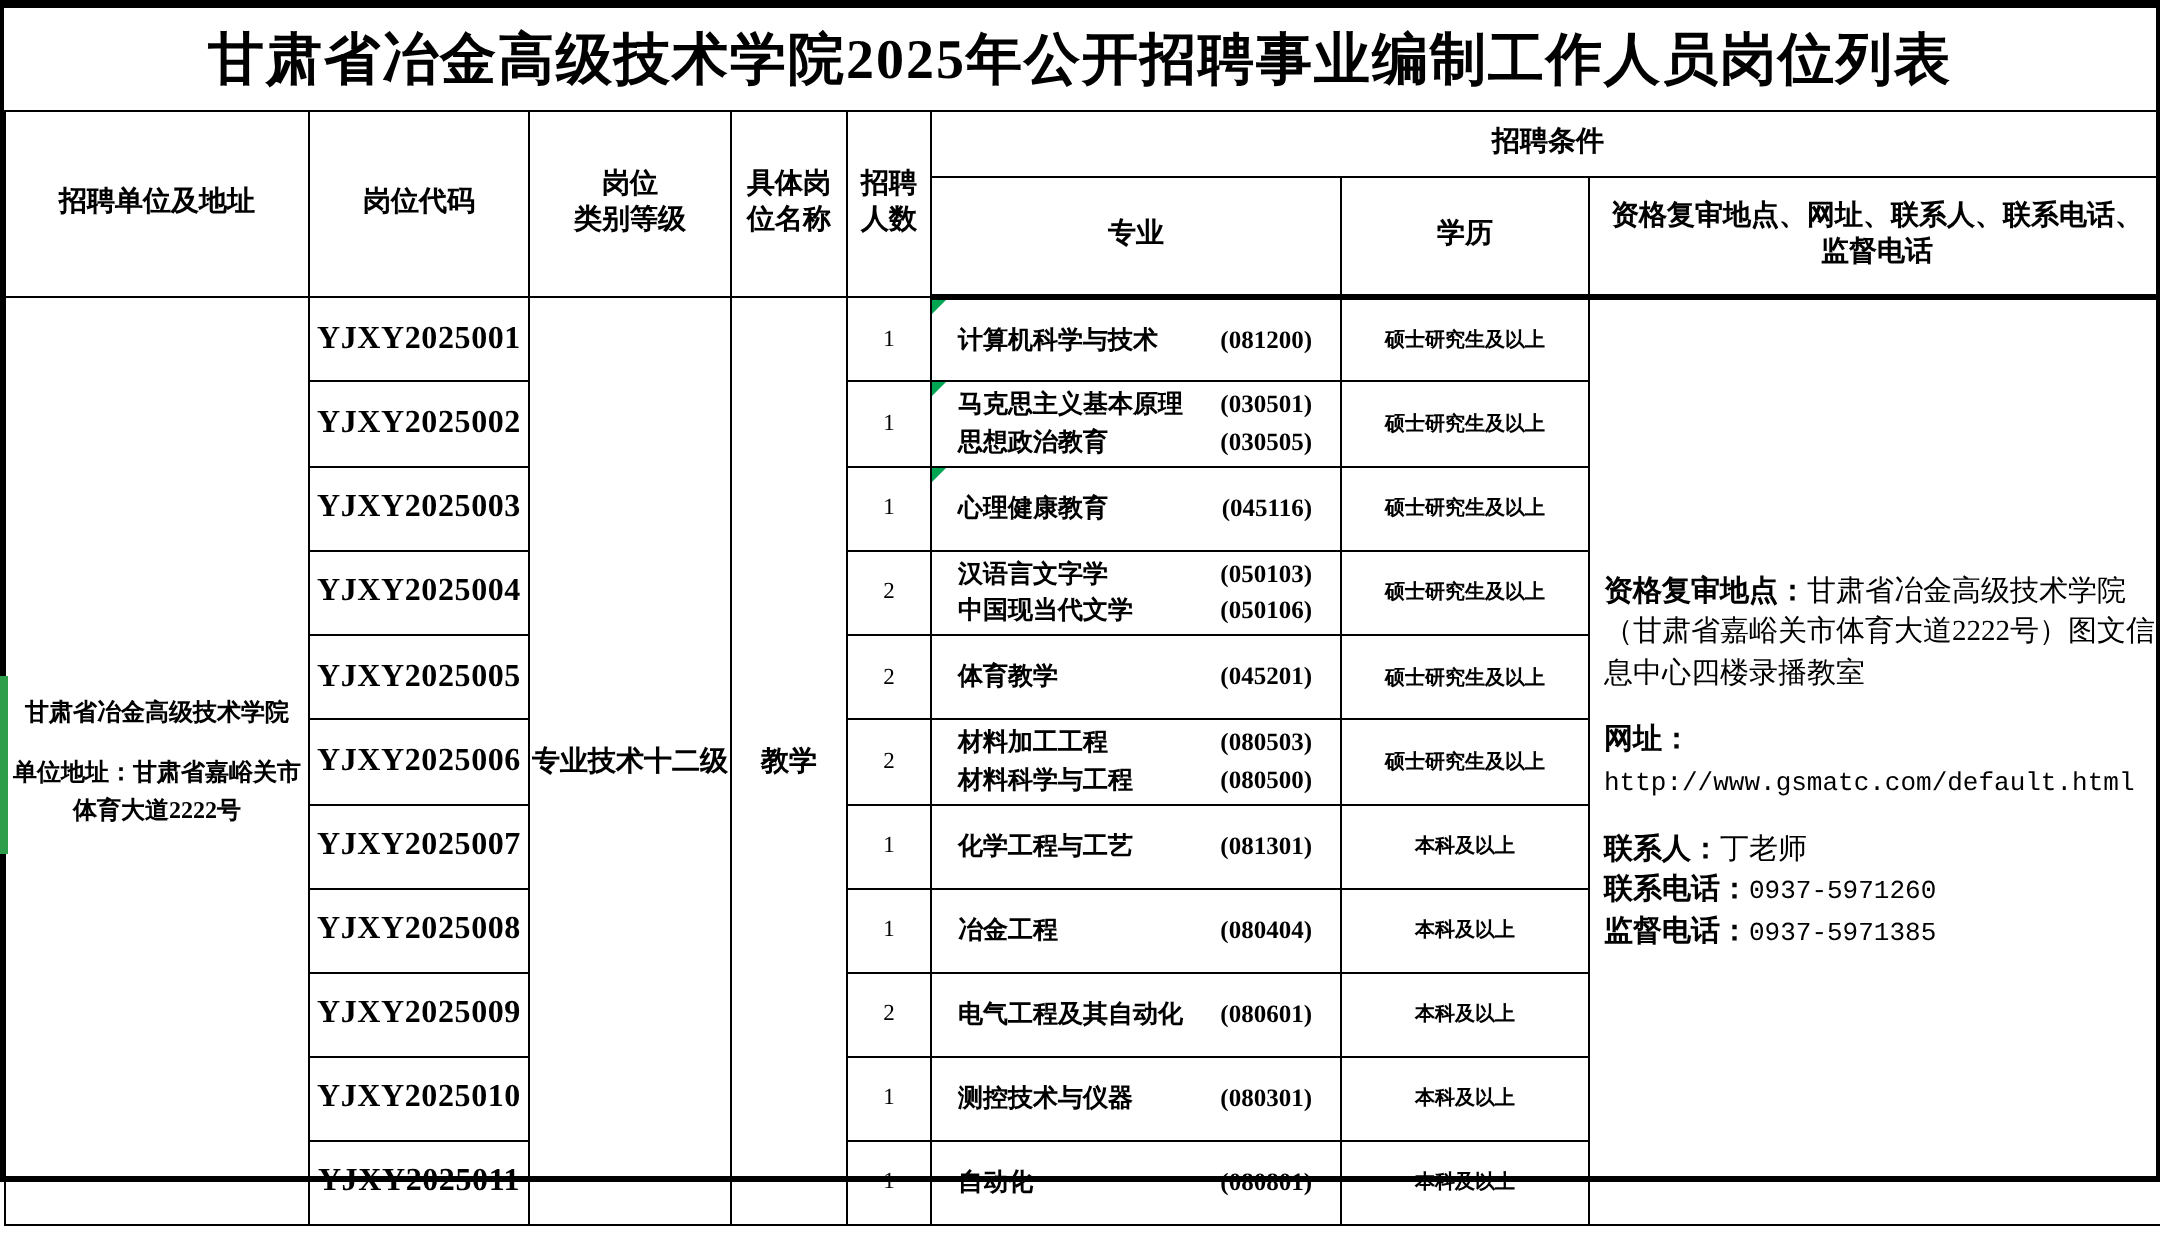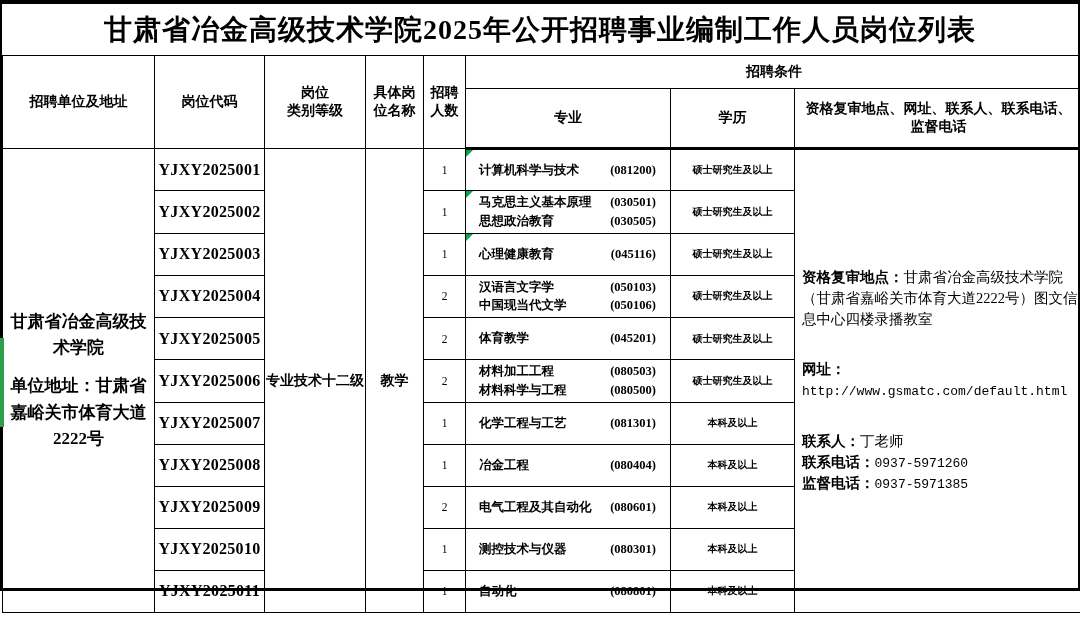--- a/index.html
+++ b/index.html
@@ -18,40 +18,40 @@
 
   table { border-collapse: collapse; table-layout: fixed; width: 100%; height: 558px; }
   th, td { border: 1px solid #000; text-align: center; vertical-align: middle; padding: 0; }
   thead th { font-size: 14px; font-weight: bold; white-space: pre-line; line-height: 1.3; }
   thead tr.h1 { height: 33px; }
   thead tr.h2 { height: 60px; }
   thead tr.h2 th { border-bottom: 3px solid #000; }
   th.review-h { padding: 0 5px; }
 
   tbody tr { height: 42px; }
-  td.unit-cell { font-size: 17px; font-weight: bold; line-height: 1.55; padding: 0 3px; }
+  td.unit-cell { font-size: 12px; font-weight: bold; line-height: 1.55; padding: 0 3px; }
   td.unit-cell .p2 { margin-top: 12px; }
   td.code-cell { font-size: 16px; font-weight: bold; letter-spacing: .3px; }
   td.cat-cell, td.job-cell { font-size: 14px; font-weight: bold; }
   td.count-cell { font-size: 11.5px; }
   td.degree-cell { font-size: 10px; font-weight: bold; }
 
   td.major-cell { padding: 2px 14px 2px 13px; position: relative; vertical-align: middle; }
   .mline { display: flex; justify-content: space-between; align-items: flex-start;
            font-size: 12.5px; font-weight: bold; line-height: 1.5; text-align: left; }
   .mline .mcode { margin-left: auto; }
   td.major-cell.flag::before {
     content: ""; position: absolute; left: 0; top: 0; width: 0; height: 0;
     border-top: 7px solid var(--flag-green, #00a651); border-right: 7px solid transparent;
   }
 
   td.contact-cell { text-align: left; vertical-align: middle; padding: 6px 4px 6px 7px; }
   .contact-cell p { font-size: 14.5px; line-height: 1.42; }
   .contact-cell b { font-weight: bold; }
-  .contact-cell .gap { margin-top: 30px; }
+  .contact-cell .gap { margin-top: 13px; }
   .contact-cell .mono { font-family: "Liberation Mono", monospace; font-size: 13px; }
 
   .edge-bar { position: absolute; left: 0; top: 338px; width: 4px; height: 89px;
               background: var(--bar-green, #2e9e4a); z-index: 5; }
 </style>
 </head>
 <body>
 
 <div class="frame">
   <div class="title-row">甘肃省冶金高级技术学院2025年公开招聘事业编制工作人员岗位列表</div>

